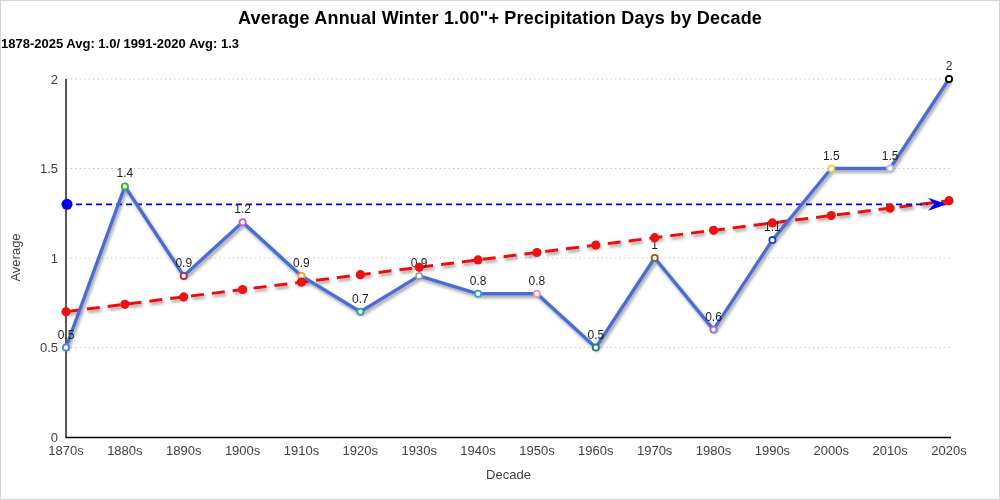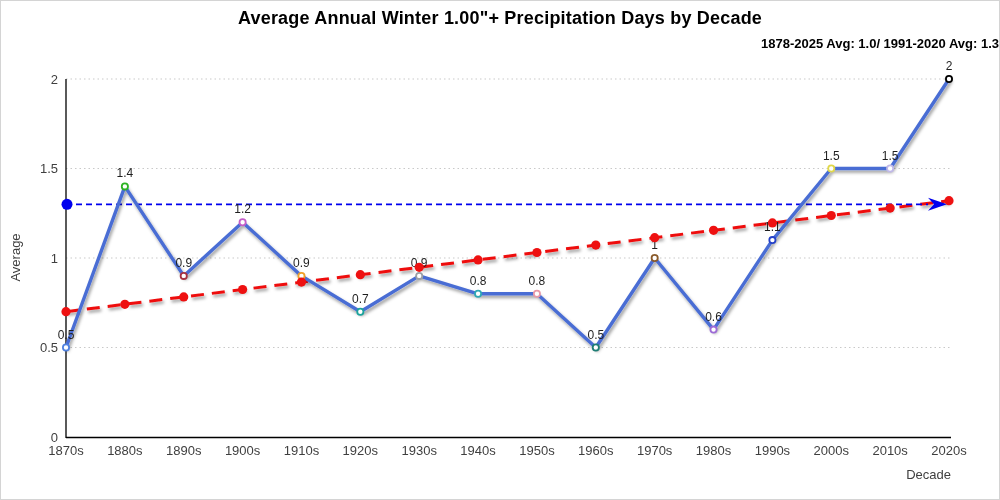--- a/index.html
+++ b/index.html
@@ -1,20 +1,20 @@
 <!DOCTYPE html>
 <html><head>
 <meta charset="utf-8">
 <style>
   html,body{margin:0;padding:0;background:#fff;font-family:"Liberation Sans",sans-serif;}
   .frame{position:relative;width:998px;height:498px;border:1px solid #d4d4d4;background:#fff;overflow:hidden;}
   .title{position:absolute;top:7px;left:0;width:100%;text-align:center;font-size:18px;font-weight:bold;color:#000;letter-spacing:0.2px;}
-  .subtitle{position:absolute;top:35px;left:0;width:100%;text-align:right;font-size:13px;font-weight:bold;color:#000;}
+  .subtitle{position:absolute;top:35px;left:0;width:100%;text-align:left;font-size:13px;font-weight:bold;color:#000;}
   .ylabel{position:absolute;left:-96px;top:249px;width:220px;text-align:center;transform:rotate(-90deg);font-size:13px;color:#3f3f3f;}
-  .xlabel{position:absolute;top:466px;left:65px;width:885px;text-align:right;font-size:13px;color:#3f3f3f;}
+  .xlabel{position:absolute;top:466px;left:65px;width:885px;text-align:center;font-size:13px;color:#3f3f3f;}
   svg{position:absolute;top:0;left:0;}
   text{font-family:"Liberation Sans",sans-serif;}
 </style>
 </head>
 <body>
 
 <div class="frame">
   <div class="title">Average Annual Winter 1.00"+ Precipitation Days by Decade</div>
   <div class="subtitle">1878-2025 Avg: 1.0/ 1991-2020 Avg: 1.3</div>
   <div class="ylabel">Average</div>

